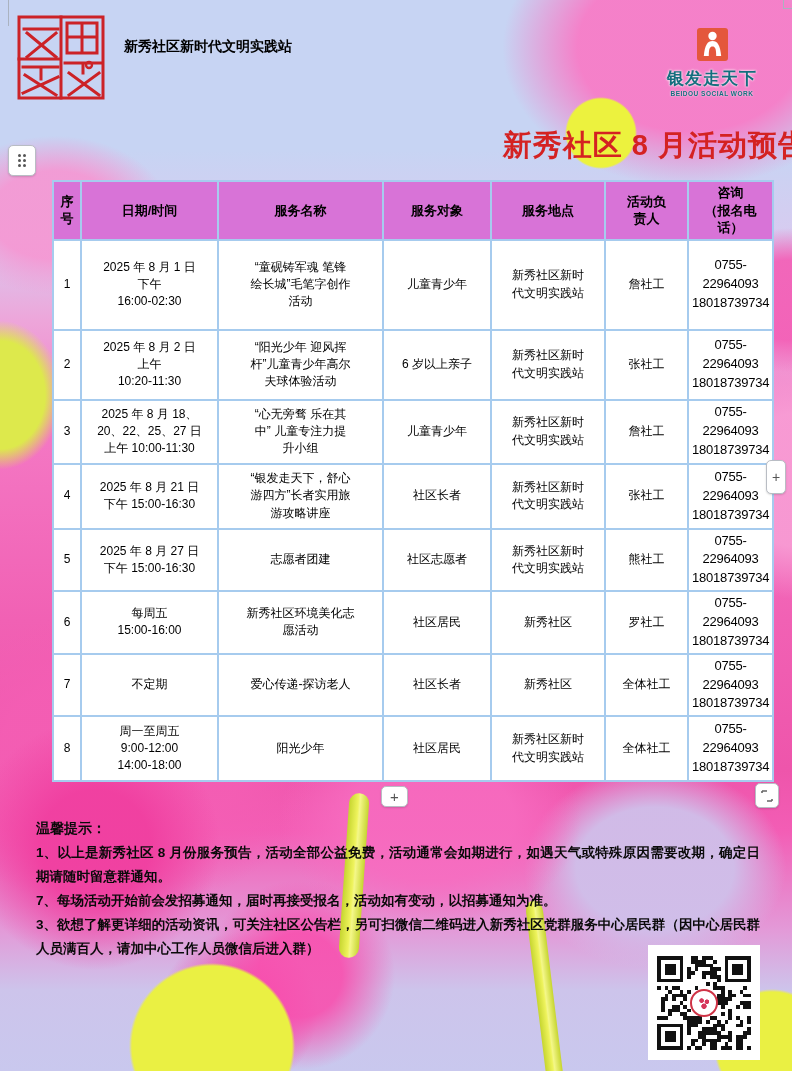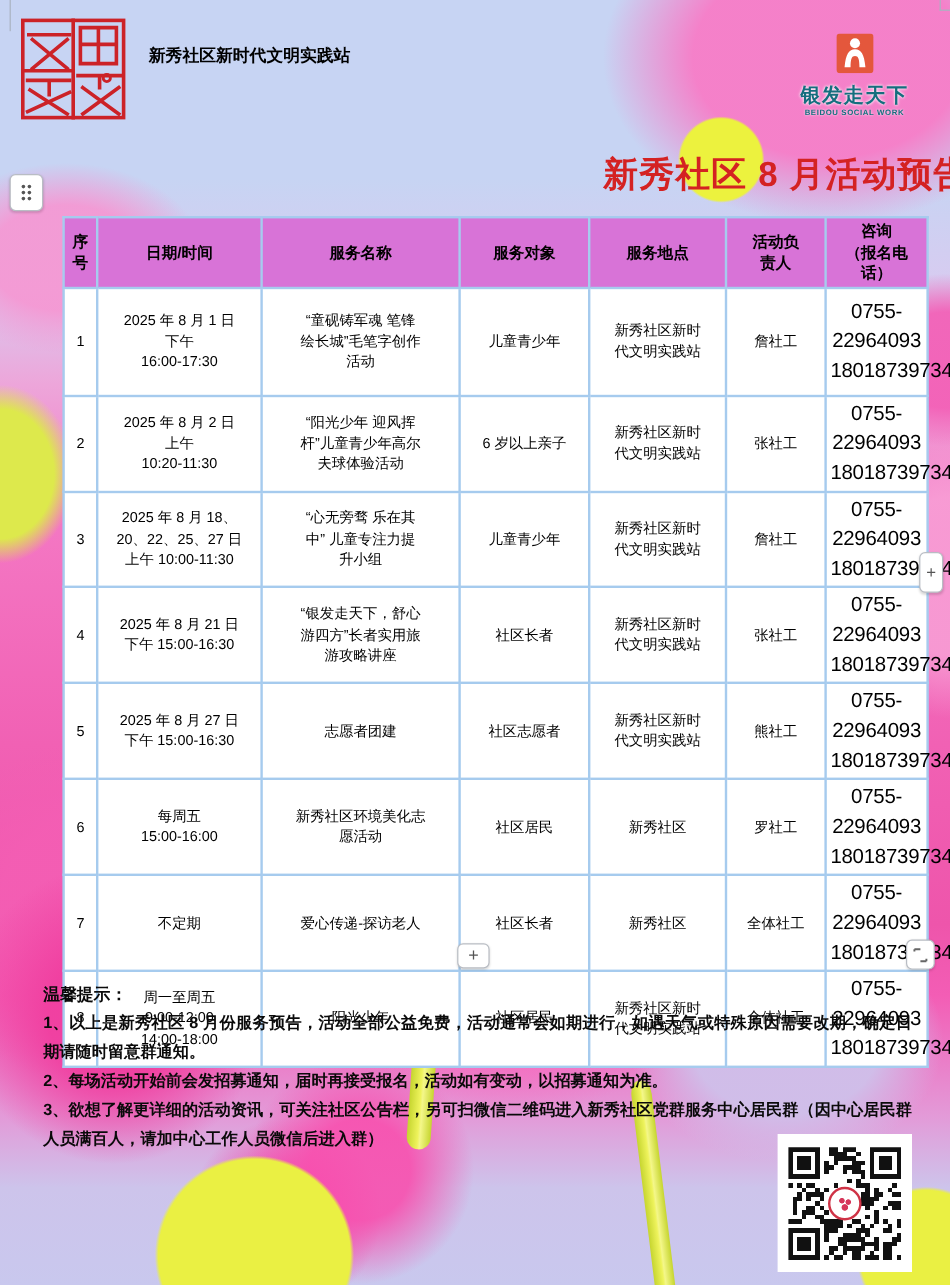--- a/index.html
+++ b/index.html
@@ -66,21 +66,21 @@
   .resize-btn{left:755px;top:783px;width:24px;height:25px;}
 
   
   table.schedule{position:absolute;left:52px;top:180px;width:720px;table-layout:fixed;
     border-collapse:collapse;background:transparent;}
   .schedule th,.schedule td{border:2px solid var(--table-border);text-align:center;
     vertical-align:middle;white-space:pre-line;background:#fff;color:#000;
     padding:2px 3px;line-height:1.45;}
   .schedule th{background:var(--header-bg);font-size:13px;font-weight:bold;height:47px;line-height:1.35;}
   .schedule td{font-size:12px;}
-  .schedule td.c6{font-size:17px;letter-spacing:-.2px;}
+  .schedule td.c6{font-size:13px;letter-spacing:-.2px;}
   .schedule td.divider{font-weight:bold;font-size:13px;}
 
   
   .tips{position:absolute;left:36px;top:820px;width:724px;color:#0a0a0a;font-weight:bold;}
   .tips-heading{font-size:14px;margin-bottom:3px;}
   .tips-item{font-size:13.5px;line-height:1.78;text-align:justify;}
 
   
   .qr-wrap{position:absolute;left:648px;top:945px;width:112px;height:115px;background:#fff;
     display:flex;align-items:center;justify-content:center;}
@@ -162,21 +162,21 @@
 责人</th>
           <th>咨询
 （报名电话）</th>
         </tr>
       </thead>
     <tbody id="tbody">
         <tr style="height: 90px;">
           <td class="c0">1</td>
           <td class="c1">2025 年 8 月 1 日
 下午
-16:00-17:30</td>
+16:00-02:30</td>
           <td class="c2">“童砚铸军魂 笔锋
 绘长城”毛笔字创作
 活动</td>
           <td class="c3">儿童青少年</td>
           <td class="c4">新秀社区新时
 代文明实践站</td>
           <td class="c5">詹社工</td>
           <td class="c6">0755-22964093
 18018739734</td>
         </tr>
@@ -279,21 +279,21 @@
   <div class="ui-btn resize-btn">
     <svg width="14" height="14" viewBox="0 0 14 14" stroke="#666" stroke-width="1.6" fill="none">
       <path d="M2 2 H7 M2 2 V4"></path>
       <path d="M12 12 H7 M12 12 V10"></path>
     </svg>
   </div>
 
   <div class="tips">
     <div class="tips-heading">温馨提示：</div>
     <div class="tips-item">1、以上是新秀社区 8 月份服务预告，活动全部公益免费，活动通常会如期进行，如遇天气或特殊原因需要改期，确定日期请随时留意群通知。</div>
-    <div class="tips-item">2、每场活动开始前会发招募通知，届时再接受报名，活动如有变动，以招募通知为准。</div>
+    <div class="tips-item">7、每场活动开始前会发招募通知，届时再接受报名，活动如有变动，以招募通知为准。</div>
     <div class="tips-item">3、欲想了解更详细的活动资讯，可关注社区公告栏，另可扫微信二维码进入新秀社区党群服务中心居民群（因中心居民群人员满百人，请加中心工作人员微信后进入群）</div>
   </div>
 
   <div class="qr-wrap">
     <div class="qr-inner">
       <svg id="qr-svg" width="94" height="94" viewBox="0 0 25 25" shape-rendering="crispEdges">
           <rect x="9" y="0" width="1" height="1" fill="#111"></rect>
           <rect x="10" y="0" width="1" height="1" fill="#111"></rect>
           <rect x="12" y="0" width="1" height="1" fill="#111"></rect>
           <rect x="13" y="0" width="1" height="1" fill="#111"></rect>

